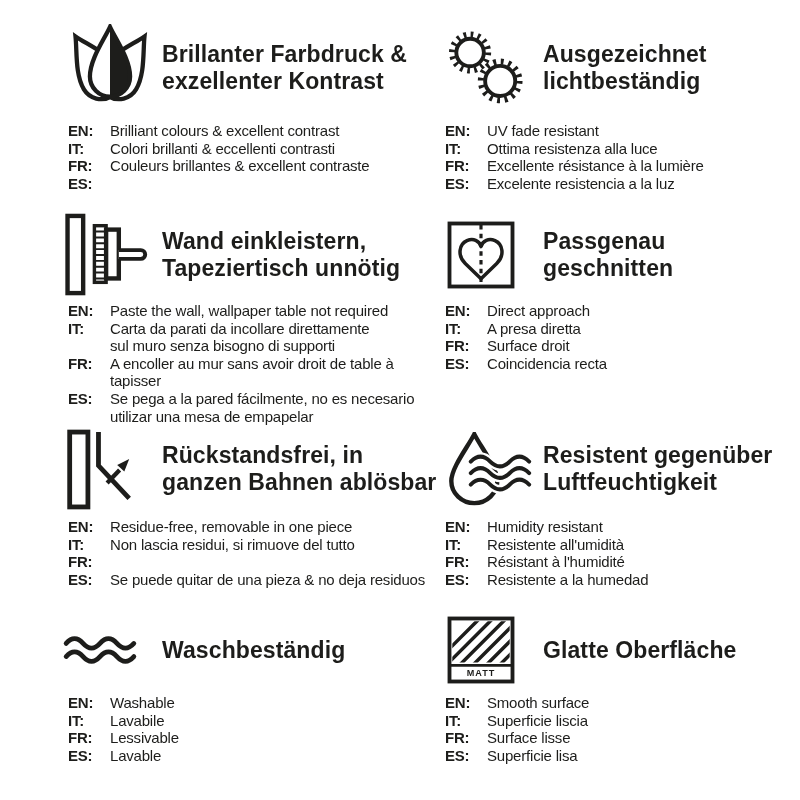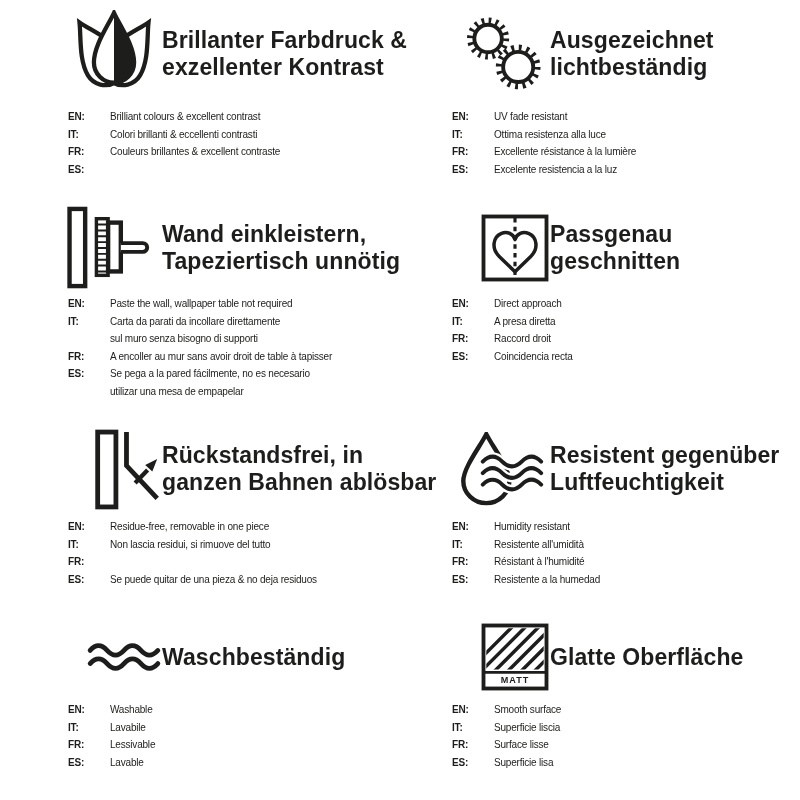--- a/index.html
+++ b/index.html
@@ -9,42 +9,41 @@
     background: #ffffff;
     color: #1d1d1b;
     font-family: "Liberation Sans", "DejaVu Sans", sans-serif;
     overflow: hidden;
   }
   .sheet {
     width: 800px; height: 800px;
     display: grid;
     grid-template-columns: 403px 357px;
     grid-template-rows: 194px 212px 186px auto;
-    padding: 4px 0 0 40px;
-    gap: 7px;
+    padding: 18px 0 0 40px;
   }
   .head { display: flex; align-items: center; }
   .r1 .head { height: 100px; }
   .r2 .head { height: 86px; }
   .r3 .head { height: 90px; }
   .r4 .head { height: 80px; }
-  .icon-box { flex: none; display: flex; align-items: center; justify-content: flex-end; }
+  .icon-box { flex: none; display: flex; align-items: center; }
   .left  .icon-box { width: 122px; padding-left: 22px; }
   .right .icon-box { width: 100px; padding-left: 3px; }
   .title {
     margin: 0;
     font-size: 23px;
     font-weight: 700;
     line-height: 27px;
     letter-spacing: 0.1px;
     white-space: pre-line;
   }
   .langs {
     margin-top: 4px;
-    font-size: 10px;
+    font-size: 15px;
     line-height: 17.6px;
     letter-spacing: -0.2px;
   }
   .left  .langs { padding-left: 28px; }
   .right .langs { padding-left: 2px; }
   .lang-row { display: flex; }
   .lang-label { font-weight: 700; width: 42px; flex: none; }
   .lang-text { white-space: pre-line; }
   svg { display: block; }
   .ln { fill: none; stroke: #1d1d1b; }
@@ -177,21 +176,21 @@
       <div class="lang-row">
           <span class="lang-label">EN:</span>
           <span class="lang-text">Direct approach</span>
         </div>
       <div class="lang-row">
           <span class="lang-label">IT:</span>
           <span class="lang-text">A presa diretta</span>
         </div>
       <div class="lang-row">
           <span class="lang-label">FR:</span>
-          <span class="lang-text">Raccord droit</span>
+          <span class="lang-text">Surface droit</span>
         </div>
       <div class="lang-row">
           <span class="lang-label">ES:</span>
           <span class="lang-text">Coincidencia recta</span>
         </div>
     </div>
   </section>
 
   <section class="feature left r3">
     <div class="head">

